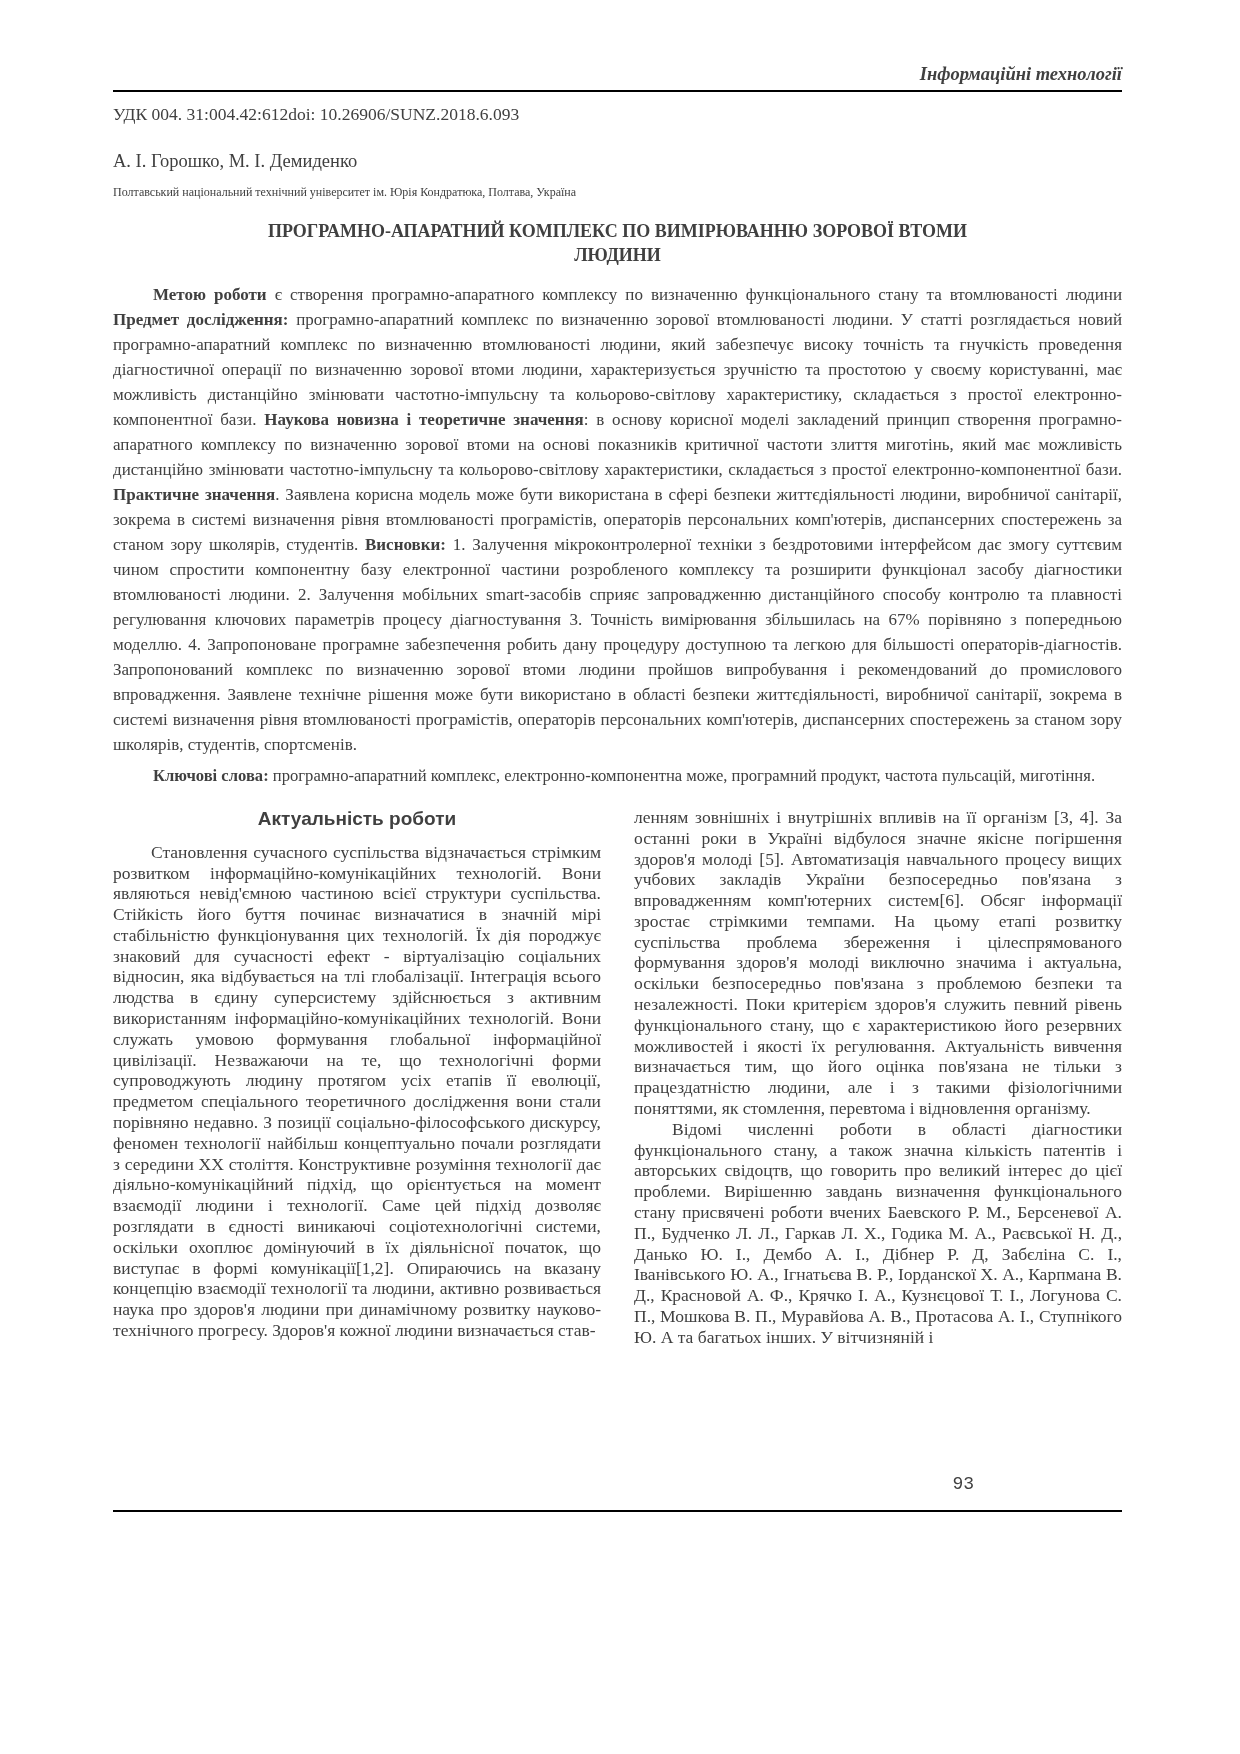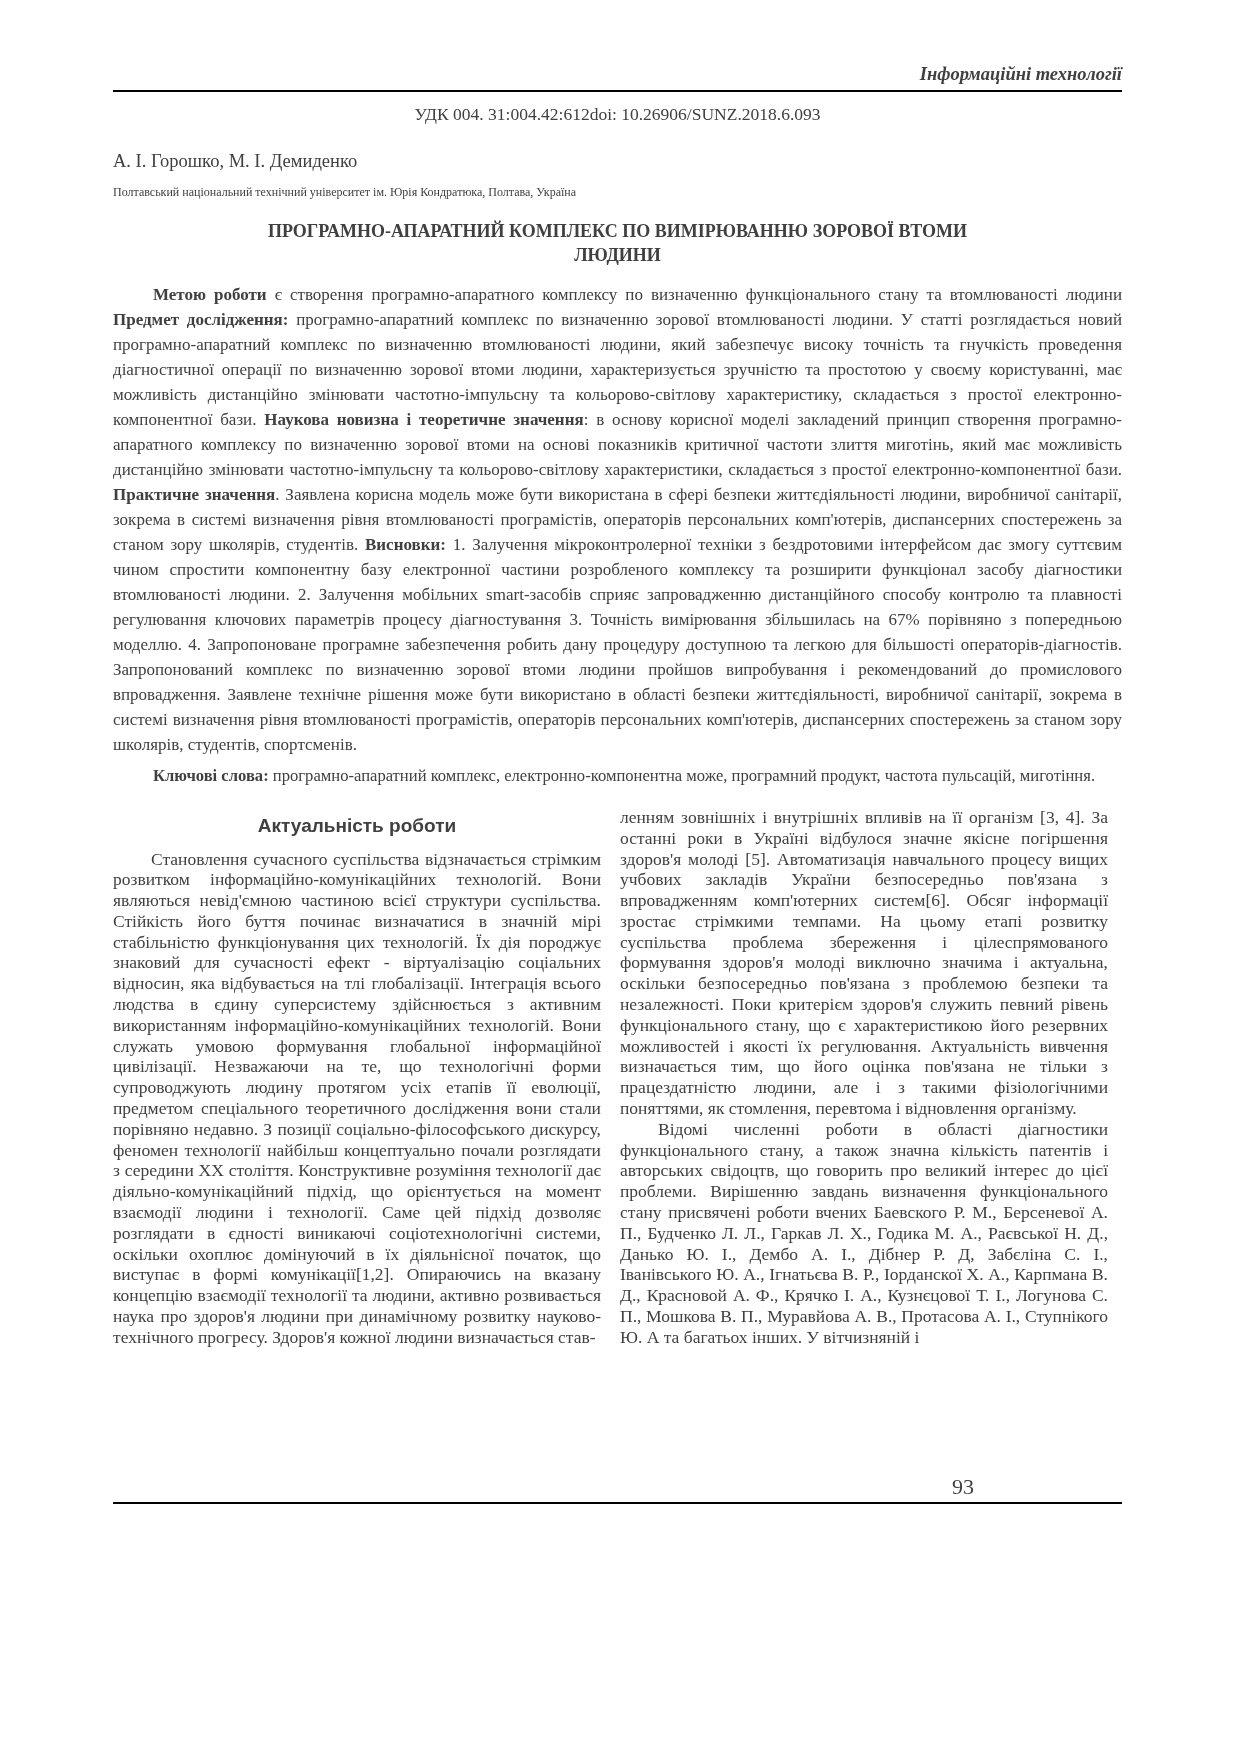--- a/index.html
+++ b/index.html
@@ -23,21 +23,21 @@
   .journal-header {
     text-align: right;
     font-style: italic;
     font-weight: bold;
     font-size: 18.5px;
     padding-bottom: 5px;
   }
   .header-rule { border-top: 2.5px solid #000; }
   .udc-row {
     display: flex;
-    justify-content: center;
+    justify-content: flex-start;
     margin-top: 12px;
     font-size: 17.5px;
   }
   .doi { font-weight: normal; }
   .authors { margin-top: 26px; font-size: 18.5px; }
   .affiliation { margin-top: 13px; font-size: 12px; }
   .article-title {
     margin: 20px auto 0 auto;
     max-width: 780px;
     text-align: center;
@@ -54,23 +54,22 @@
   }
   .keywords {
     margin-top: 10px;
     font-size: 16.6px;
     line-height: 18.4px;
     text-align: justify;
     text-indent: 40px;
   }
   .columns {
     display: flex;
-    gap: 19px;
+    gap: 33px;
     margin-top: 22px;
-    align-items: flex-end;
   }
   .col {
     width: 488px;
     font-size: 17.5px;
     line-height: 20.8px;
     text-align: justify;
   }
   .col-heading {
     font-family: "Liberation Sans", sans-serif;
     font-weight: bold;
@@ -83,22 +82,23 @@
   .footer {
     position: absolute;
     left: 113px;
     width: 1009px;
     top: 1466px;
     background: #ffffff;
   }
   .footer-pagenum {
     text-align: right;
     padding-right: 148px;
-    font-size: 22px;
-    padding-bottom: 2px;
+    font-size: 18px;
+    padding-bottom: 16px;
+    font-family: Liberation Mono, monospace;
   }
   .footer-rule { border-top: 2px solid #000; }
   .footer-copy { padding-top: 4px; font-size: 16.5px; }
 </style>
 </head>
 <body>
 
 <div class="page">
   <div class="content">
 

